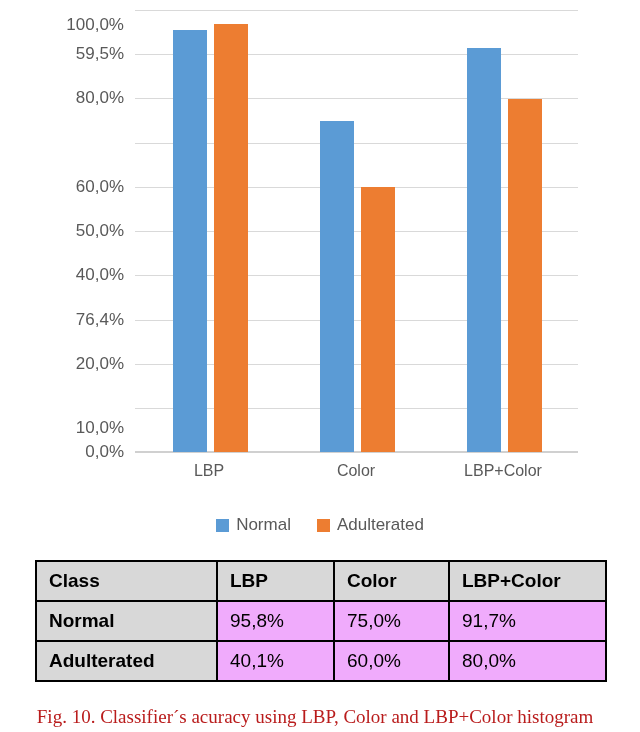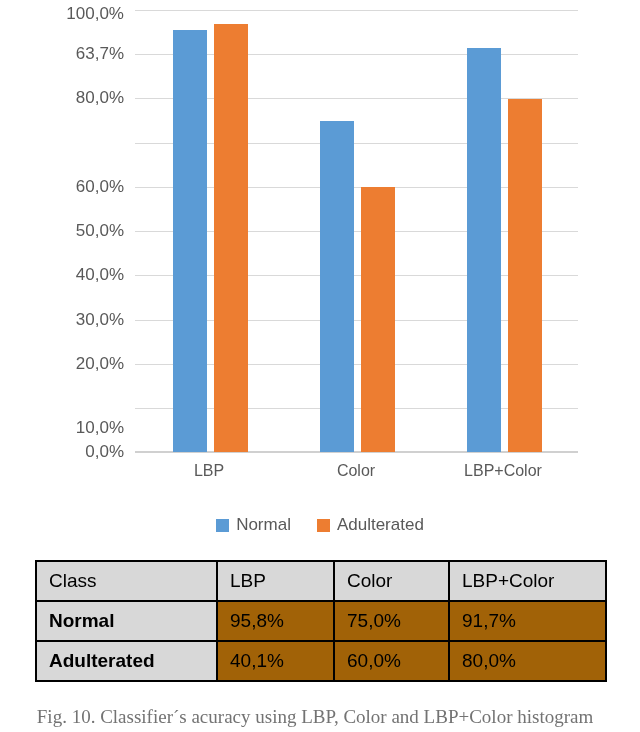--- a/index.html
+++ b/index.html
@@ -132,68 +132,68 @@
     padding: 0 0 0 12px;
     font-size: 19px;
     color: #000000;
     text-align: left;
     vertical-align: middle;
     overflow: hidden;
     white-space: nowrap;
   }
   table#results-table th {
     background: #d8d8d8;
-    font-weight: normal;
+    font-weight: bold;
     margin-top: 8px;
   }
   td.row-header {
     background: #d8d8d8;
     font-weight: bold;
   }
   td.value-cell {
-    background: #a16207;
+    background: #f0abfc;
     font-weight: normal;
   }
   col.c-class { width: 181px; }
   col.c-lbp   { width: 117px; }
   col.c-color { width: 115px; }
   col.c-both  { width: 157px; }
 
   
   #figure-caption {
     position: absolute;
     left: 0;
     top: 706px;
     width: 640px;
     text-align: center;
     font-family: "Liberation Serif", serif;
     font-size: 19px;
-    color: #737373;
+    color: #b91c1c;
     white-space: nowrap;
     overflow: hidden;
     text-decoration: underline;
   }
   #figure-caption span {
     display: inline-block;
     margin-left: -10px;
   }
 </style>
 </head>
 <body>
 
 <div id="chart-figure">
 
   <div id="y-axis-labels">
-    <div class="tick-label" style="top:4px">100,0%</div>
-    <div class="tick-label" style="top:44px">63,7%</div>
+    <div class="tick-label" style="top:15px">100,0%</div>
+    <div class="tick-label" style="top:44px">59,5%</div>
     <div class="tick-label" style="top:88px">80,0%</div>
     <div class="tick-label" style="top:177px">60,0%</div>
     <div class="tick-label" style="top:221px">50,0%</div>
     <div class="tick-label" style="top:265px">40,0%</div>
-    <div class="tick-label" style="top:310px">30,0%</div>
+    <div class="tick-label" style="top:310px">76,4%</div>
     <div class="tick-label" style="top:354px">20,0%</div>
     <div class="tick-label" style="top:418px">10,0%</div>
     <div class="tick-label" style="top:442px">0,0%</div>
   </div>
 
   <div id="plot-area">
     <div class="gridline" style="top:0px"></div>
     <div class="gridline" style="top:44px"></div>
     <div class="gridline" style="top:88px"></div>
     <div class="gridline" style="top:133px"></div>

